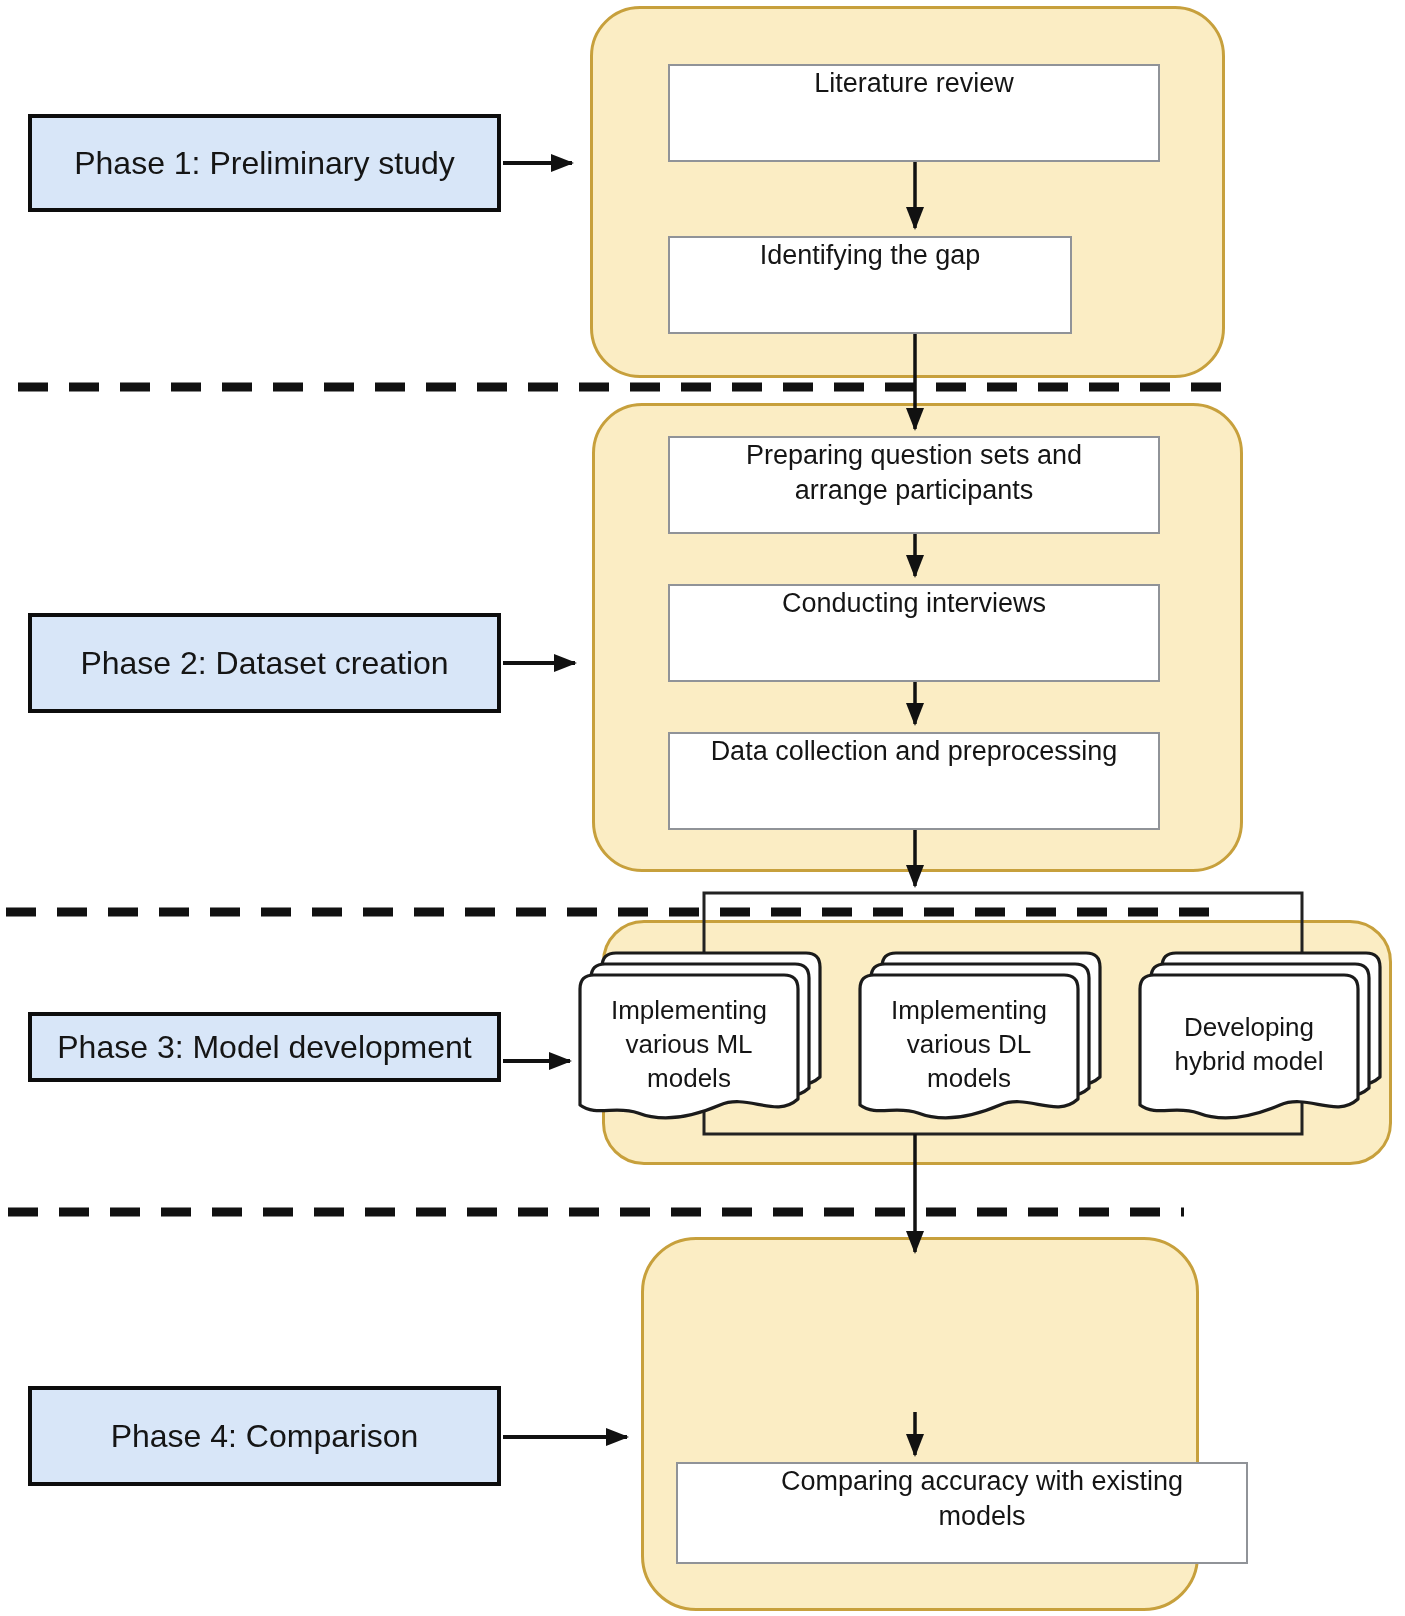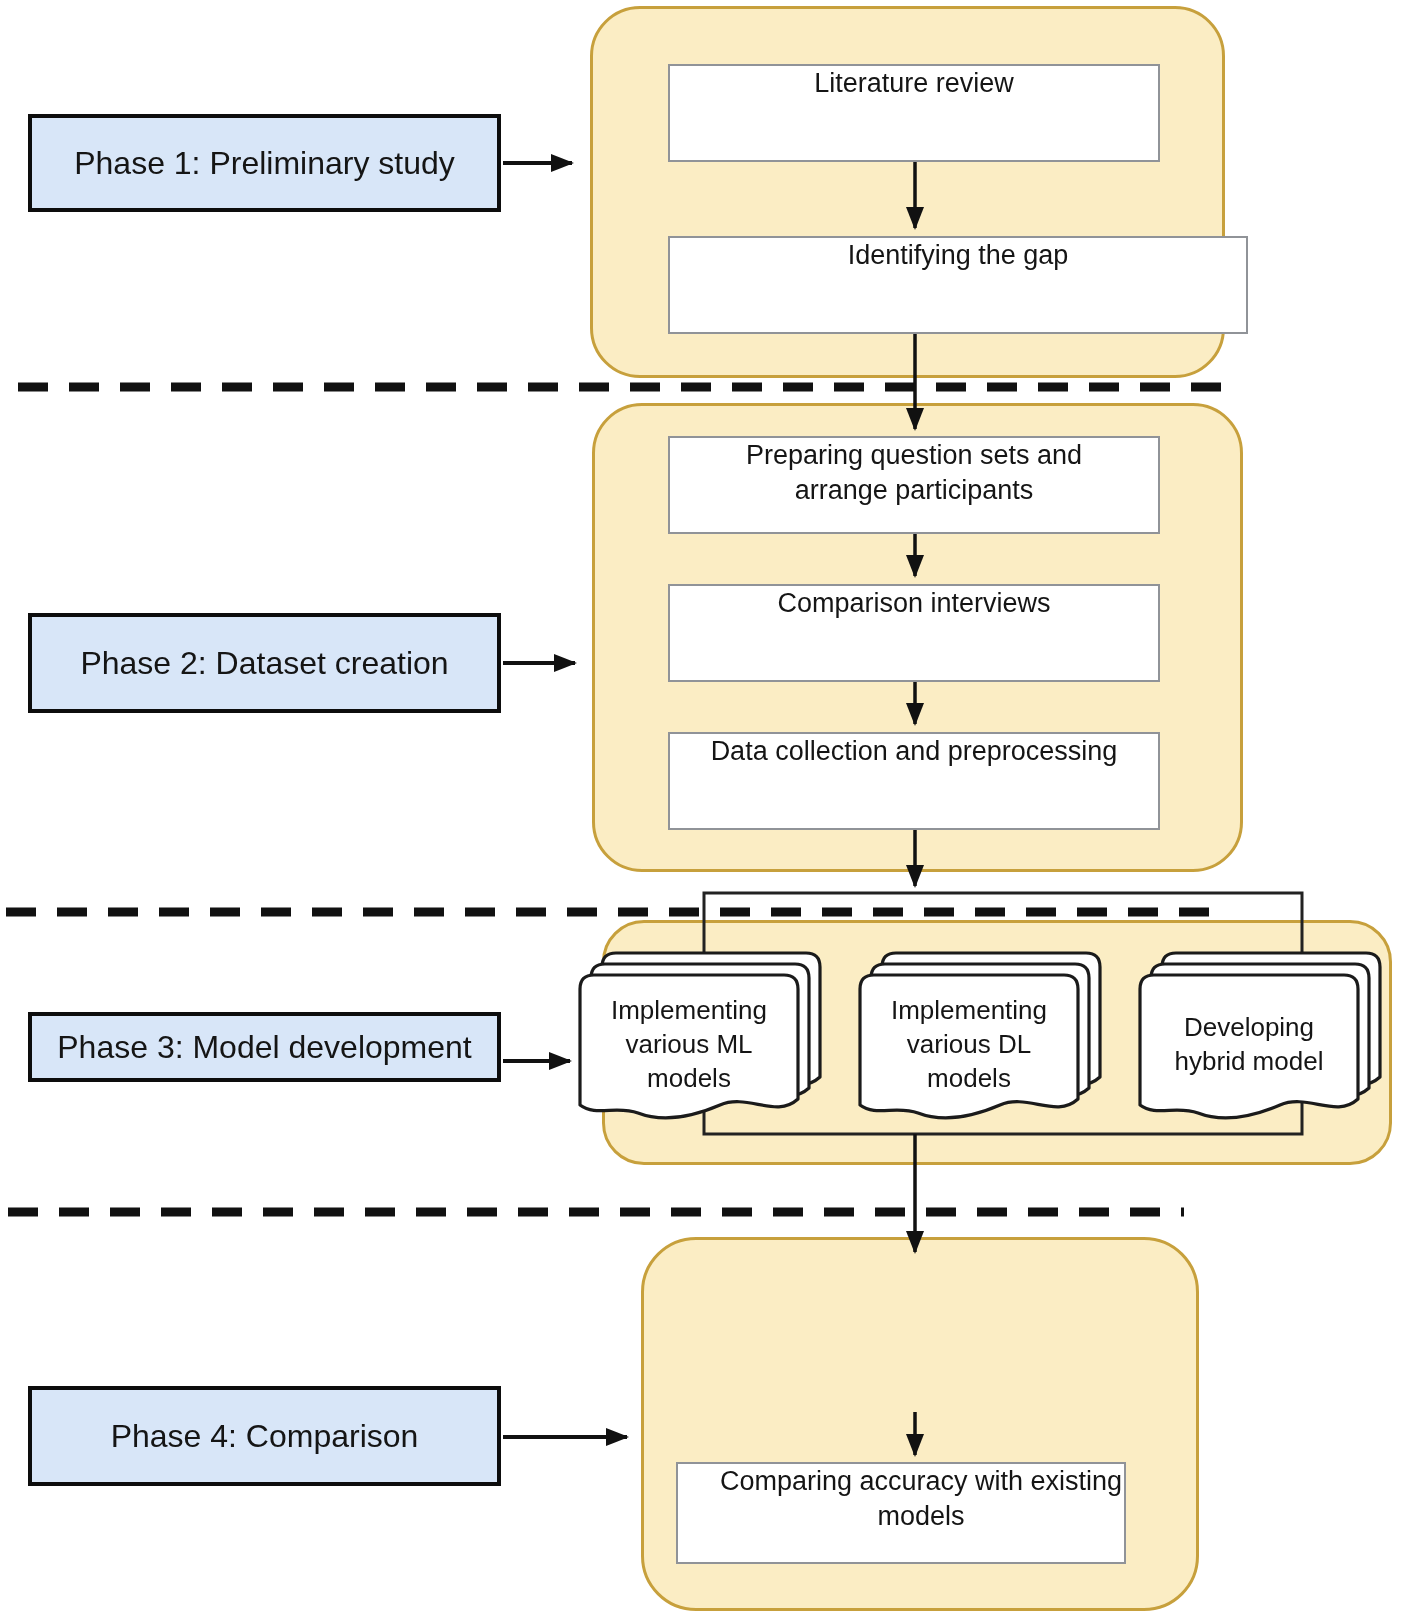--- a/index.html
+++ b/index.html
@@ -47,35 +47,35 @@
   <div class="phase" style="left:28px;top:1012px;width:473px;height:70px;">
     <span class="inner">Phase 3: Model development</span>
   </div>
   <div class="phase" style="left:28px;top:1386px;width:473px;height:100px;">
     <span class="inner">Phase 4: Comparison</span>
   </div>
 
   <div class="step" style="left:668px;top:64px;width:492px;height:98px;">
     <span class="inner">Literature review</span>
   </div>
-  <div class="step" style="left:668px;top:236px;width:580px;height:98px;">
+  <div class="step" style="left:668px;top:236px;width:404px;height:98px;">
     <span class="inner">Identifying the gap</span>
   </div>
 
   <div class="step" style="left:668px;top:436px;width:492px;height:98px;">
     <span class="inner" style="max-width:380px;">Preparing question sets and arrange participants</span>
   </div>
   <div class="step" style="left:668px;top:584px;width:492px;height:98px;">
-    <span class="inner">Comparison interviews</span>
+    <span class="inner">Conducting interviews</span>
   </div>
   <div class="step" style="left:668px;top:732px;width:492px;height:98px;">
     <span class="inner">Data collection and preprocessing</span>
   </div>
 
-  <div class="step" style="left:676px;top:1462px;width:450px;height:102px;padding-left:40px;">
+  <div class="step" style="left:676px;top:1462px;width:572px;height:102px;padding-left:40px;">
     <span class="inner" style="max-width:430px;">Comparing accuracy with existing models</span>
   </div>
 
   <svg class="layer" width="1405" height="1616" viewBox="0 0 1405 1616">
     <defs>
       <marker id="ah" markerWidth="24" markerHeight="20" refX="21" refY="9" orient="auto" markerUnits="userSpaceOnUse">
         <path d="M0,0 L23,9 L0,18 Z" fill="#111111"></path>
       </marker>
       <path id="docpage" d="M14,0 H204 Q218,0 218,14 V124 C196,144 168,118 140,130 C112,142 84,148 58,138 C36,130 16,142 0,130 V14 Q0,0 14,0 Z" fill="#ffffff" stroke="#1b1b1b" stroke-width="3.2" stroke-linejoin="round"></path>
     </defs>

